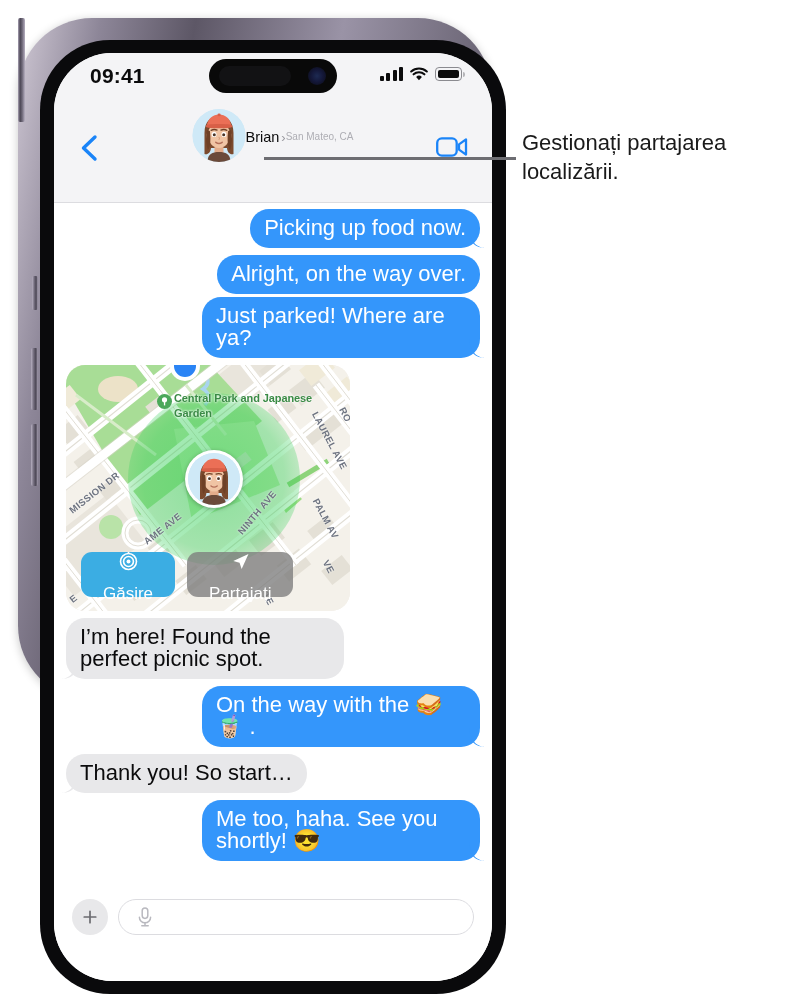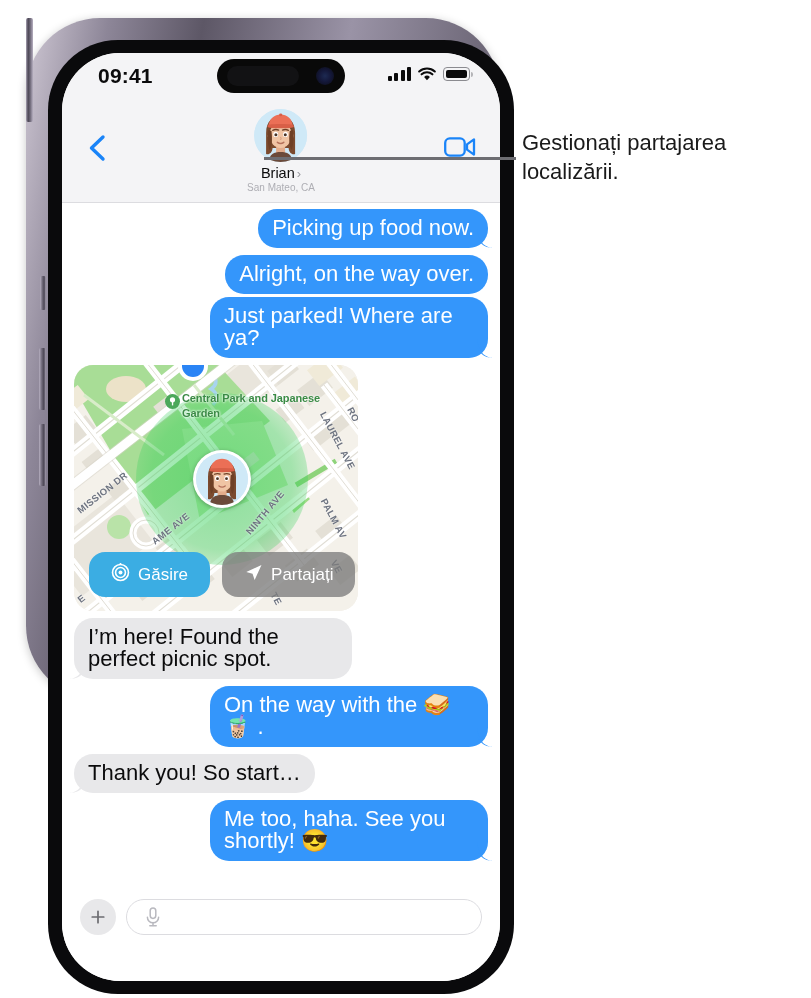--- a/index.html
+++ b/index.html
@@ -7,21 +7,21 @@
     width: 811px; height: 998px;
     background: #ffffff;
     font-family: "Liberation Sans", sans-serif;
     overflow: hidden;
   }
   #stage { position: relative; width: 811px; height: 998px; }
 
   
   .phone-outer {
     position: absolute;
-    left: 26px; top: 18px;
+    left: 18px; top: 18px;
     width: 474px; height: 682px;
     border-radius: 74px;
     background: linear-gradient(100deg,#cfc8d4 0%,#8d8698 14%,#5d5766 30%,#9a93a6 55%,#6e6878 78%,#c9c2d0 100%);
     box-shadow: 0 2px 10px rgba(0,0,0,.22);
     text-decoration: underline;
   }
   .phone-bezel {
     position: absolute;
     left: 22px; top: 22px;
     width: 466px; height: 954px;
@@ -90,21 +90,21 @@
     background: #f4f4f6;
     border-bottom: 1px solid #dcdce0;
     z-index: 5;
   }
   .back-chevron {
     position: absolute; left: 22px; top: 28px; width: 26px; height: 30px; cursor: pointer;
   }
   .facetime-btn { position: absolute; right: 24px; top: 30px; width: 32px; height: 24px; cursor: pointer; }
   .contact {
     position: absolute; left: 50%; transform: translateX(-50%); top: 4px;
-    display: flex; flex-direction: column; align-items: center; cursor: pointer;
+    display: flex; flex-direction: row; align-items: center; cursor: pointer;
   }
   .avatar {
     width: 53px; height: 53px; border-radius: 50%;
     background: #cfe9f7; overflow: hidden; position: relative;
   }
   .contact-name-row { display: flex; align-items: center; gap: 2px; margin-top: 3px; }
   .contact-name { font-size: 14.5px; color: #0b0b0c; }
   .name-chevron { font-size: 13px; color: #9a9aa0; line-height: 1; }
   .contact-loc { font-size: 10px; color: #aeaeb4; margin-top: 1px; }
 
@@ -186,24 +186,25 @@
     border-radius: 50%; background: #ffffff;
   }
   .blue-dot span { position: absolute; inset: 4px; border-radius: 50%; background: #2a84f5; }
   .map-actions {
     position: absolute; left: 15px; bottom: 14px;
     display: flex; gap: 12px; align-items: center;
   }
   .map-btn {
     display: flex; align-items: center; gap: 8px;
     height: 45px; padding: 0 22px;
-    border-radius: 16px; border: none;
+    border-radius: 11px; border: none;
     font-size: 17px; color: #ffffff;
     font-family: "Liberation Sans", sans-serif;
     cursor: pointer;
+    flex-direction: column;
   }
   .map-btn.find  { background: #3bade3; }
   .map-btn.share { background: rgba(124,124,124,.78); }
   .street {
     position: absolute; font-size: 9.5px; font-weight: bold; color: #6d7380;
     letter-spacing: .4px; white-space: nowrap;
     text-shadow: 0 0 2px rgba(255,255,255,.9);
   }
 
   

